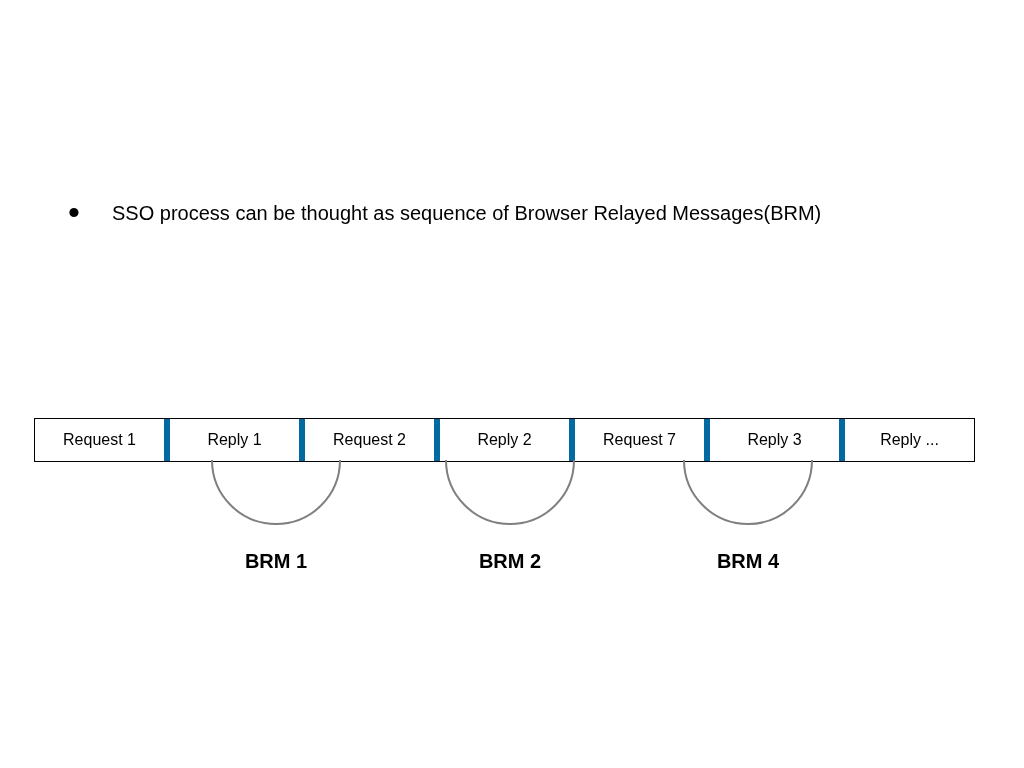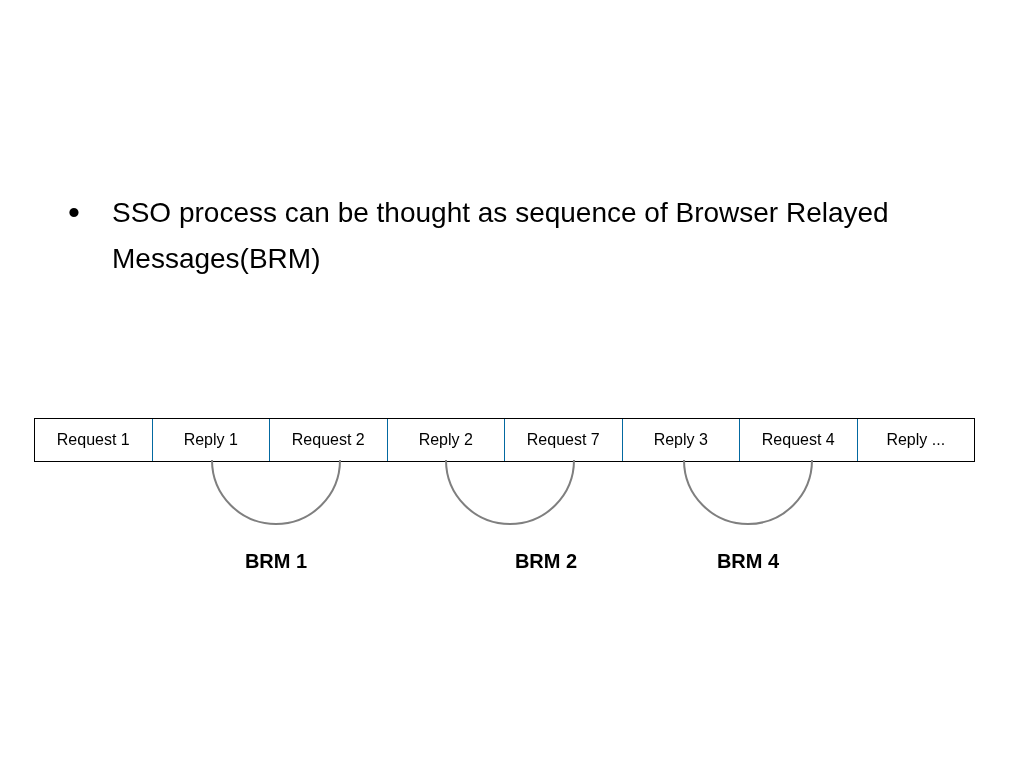--- a/index.html
+++ b/index.html
@@ -45,43 +45,44 @@
     font-size: 34px;
     line-height: 44px;
     width: 50px;
     flex: 0 0 50px;
     text-align: left;
     padding-left: 6px;
     box-sizing: border-box;
   }
 
   .bullet-text {
-    font-size: 28px;
+    font-size: 20px;
     line-height: 46px;
     max-width: 870px;
+    text-align: right;
   }
 
   
   .seq-wrap {
     position: absolute;
     left: 34px;
     top: 418px;
     width: 941px;
   }
 
   .seq-row {
     display: flex;
     border: 1px solid #000000;
     box-sizing: border-box;
     height: 44px;
   }
 
   .seq-cell {
     flex: 1 1 0;
-    border-right: 1px solid #0369a1;
+    border-right: 6px solid #0369a1;
     box-sizing: border-box;
     display: flex;
     align-items: center;
     justify-content: center;
     font-size: 16px;
     line-height: 1;
     color: #000000;
     background: #ffffff;
   }
   .seq-cell:last-child {
@@ -125,30 +126,29 @@
   </div>
 
   <div class="seq-wrap">
     <div class="seq-row" id="seq-row">
         <div class="seq-cell">Request 1</div>
         <div class="seq-cell">Reply 1</div>
         <div class="seq-cell">Request 2</div>
         <div class="seq-cell">Reply 2</div>
         <div class="seq-cell">Request 7</div>
         <div class="seq-cell">Reply 3</div>
-        <div class="seq-cell">Request 4</div>
         <div class="seq-cell">Reply ...</div>
       </div>
   </div>
 
   <svg class="arcs" id="arcs" viewBox="0 0 941 80" preserveAspectRatio="none">
       <path d="M 178 0 A 64 64 0 0 0 306 0" fill="none" stroke="#7f7f7f" stroke-width="2"></path>
       <path d="M 412 0 A 64 64 0 0 0 540 0" fill="none" stroke="#7f7f7f" stroke-width="2"></path>
       <path d="M 650 0 A 64 64 0 0 0 778 0" fill="none" stroke="#7f7f7f" stroke-width="2"></path>
     </svg>
 
   <div class="brm-labels" id="brm-labels">
       <div class="brm-label" style="left: 242px;">BRM 1</div>
-      <div class="brm-label" style="left: 476px; margin-left: 36px;">BRM 2</div>
+      <div class="brm-label" style="left: 476px;">BRM 2</div>
       <div class="brm-label" style="left: 714px;">BRM 4</div>
     </div>
 
 </div>
 
 </body></html>

